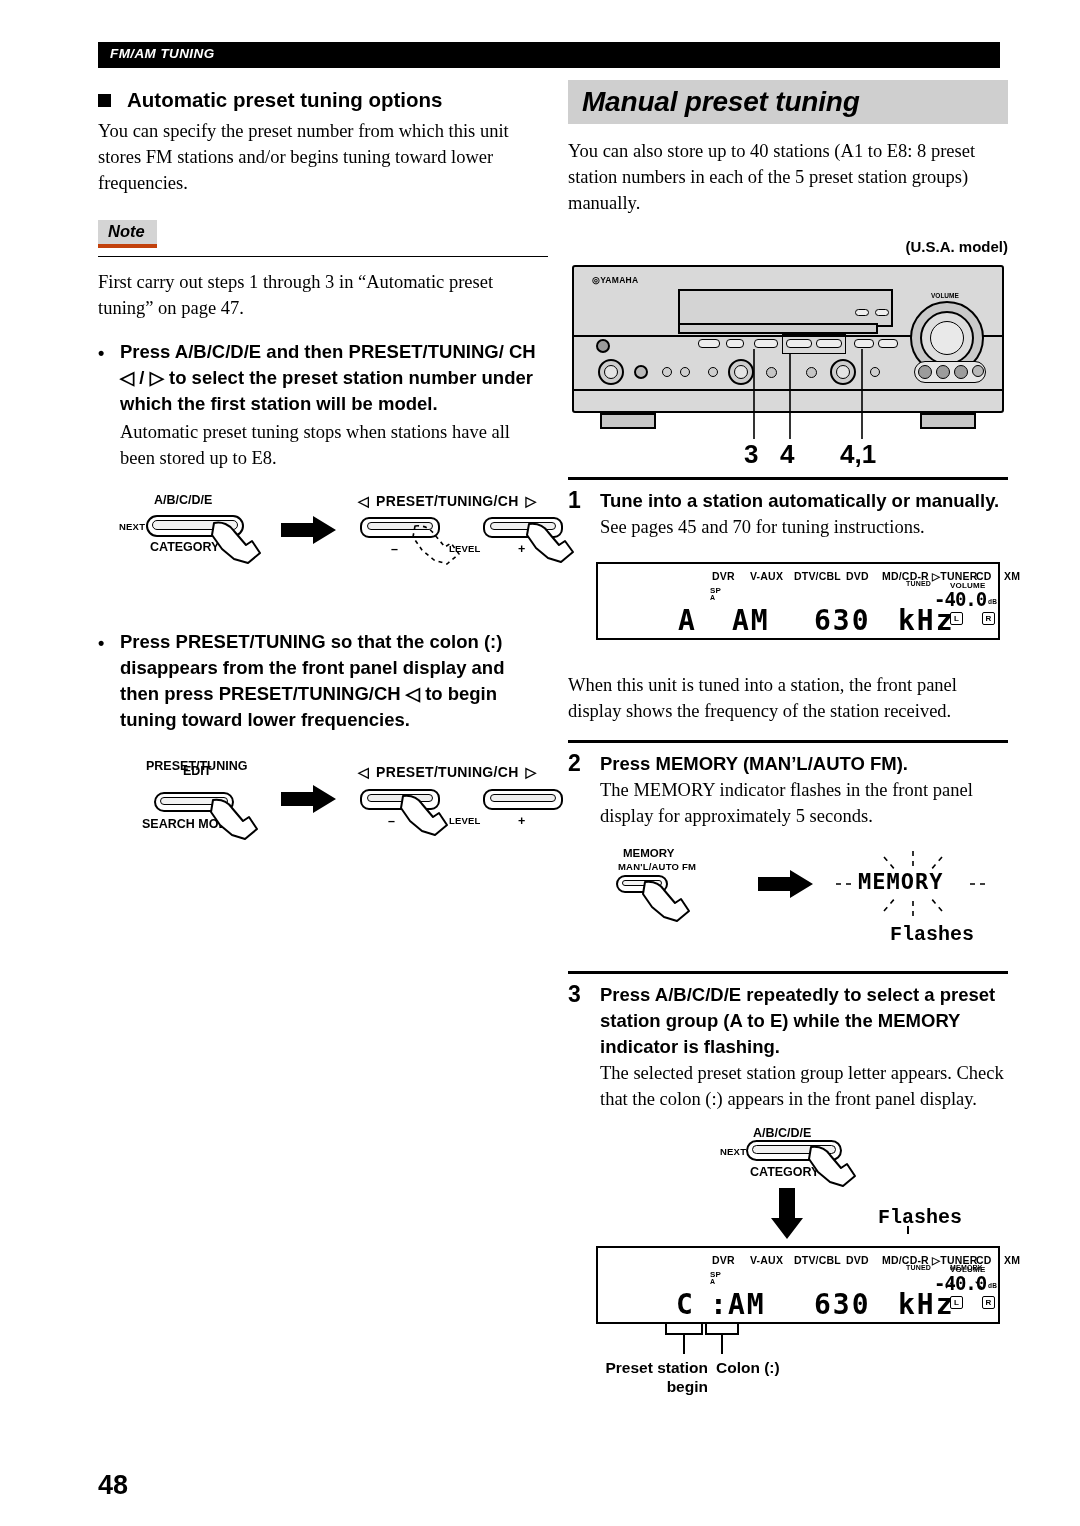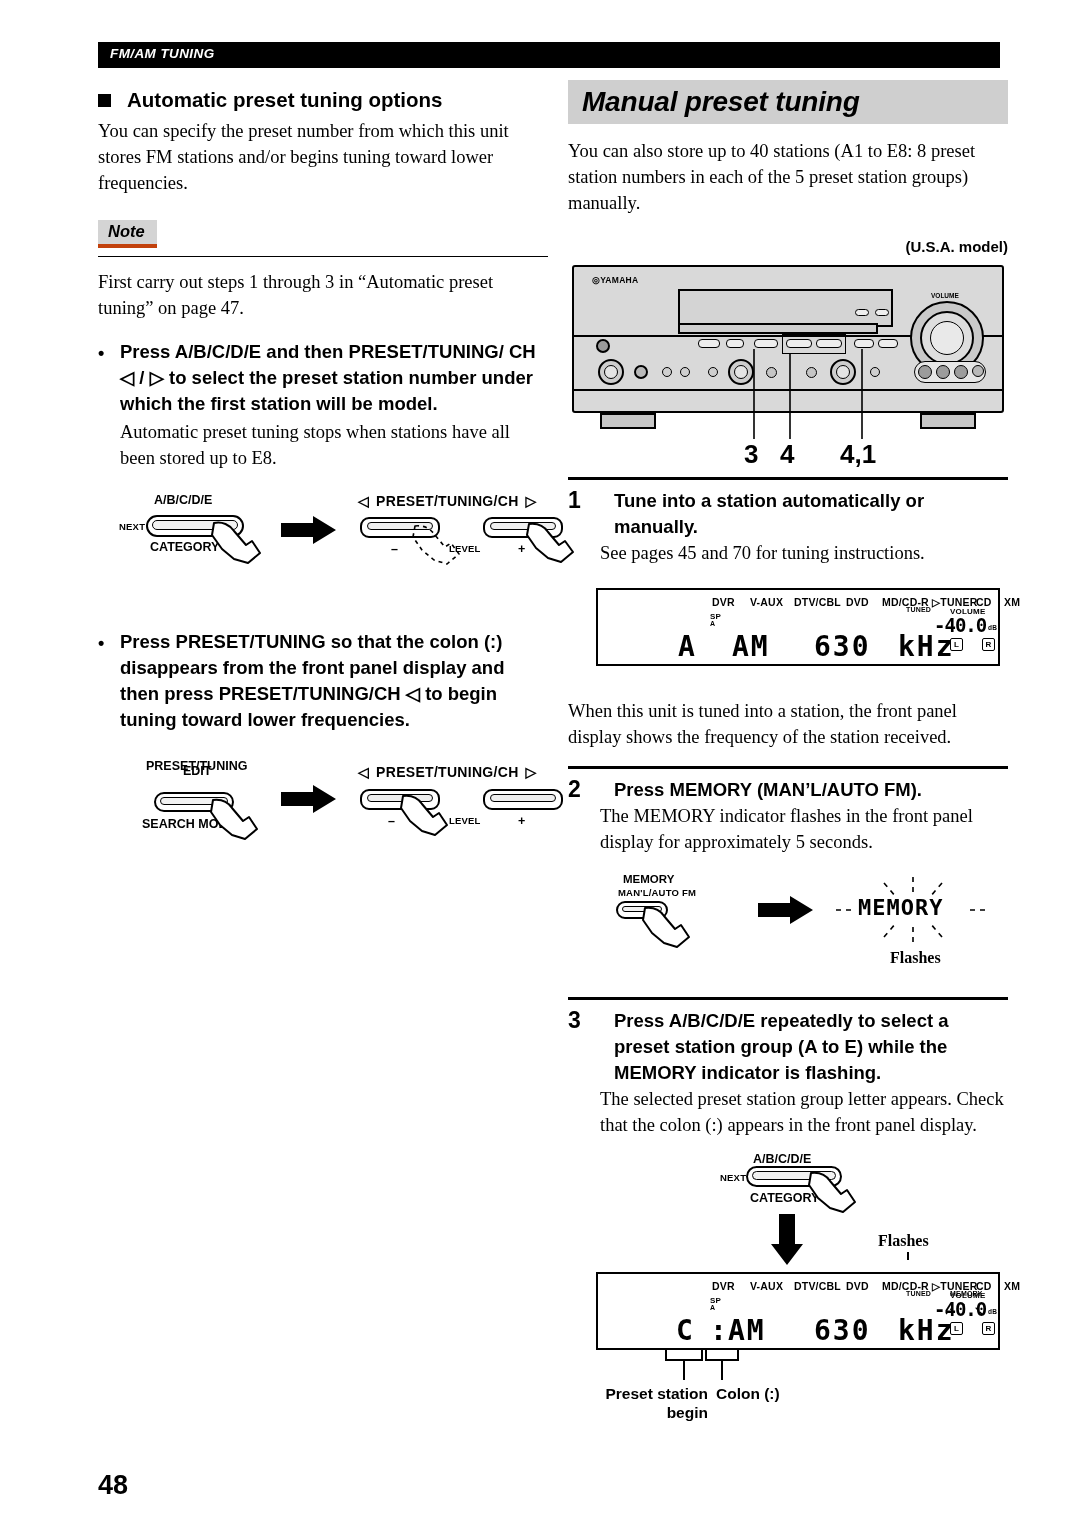--- a/index.html
+++ b/index.html
@@ -76,33 +76,33 @@
   }
 
   
   .step{ display:flex; margin-top:6px; }
   .step-num{
     font-family:"Liberation Sans", sans-serif; font-weight:bold; font-size:23px;
     width:32px; flex:0 0 32px; line-height:25px;
   }
   .step-title{
     font-family:"Liberation Sans", sans-serif; font-weight:bold; font-size:18.5px;
-    line-height:26px; flex:1;margin-left:14px;
+    line-height:26px; flex:1;
   }
   .step-body{
     font-family:"Liberation Serif", serif; font-size:18.5px; line-height:26px;
     margin:0 0 0 32px;
   }
   .rule-double{
     border-top:2.5px solid #000; border-bottom:1px solid #000; height:3px;
     margin:16px 0 8px 0;
   }
 
   .flashes-lbl{
-    font-family:Liberation Serif, serif; font-weight:bold; font-size:16px;
+    font-family:Liberation Mono, monospace; font-weight:bold; font-size:20px;
   }
   .caption-lbl{
     font-family:"Liberation Sans", sans-serif; font-weight:bold; font-size:15.5px;
     line-height:19px;
   }
 
   
   .page-num{
     position:absolute; left:98px; top:1470px;
     font-family:"Liberation Sans", sans-serif; font-weight:bold; font-size:27px;

